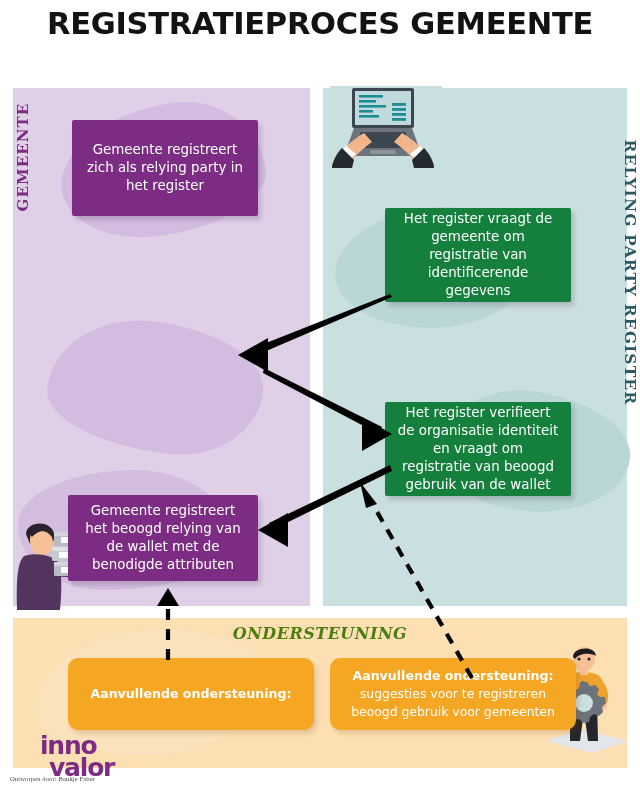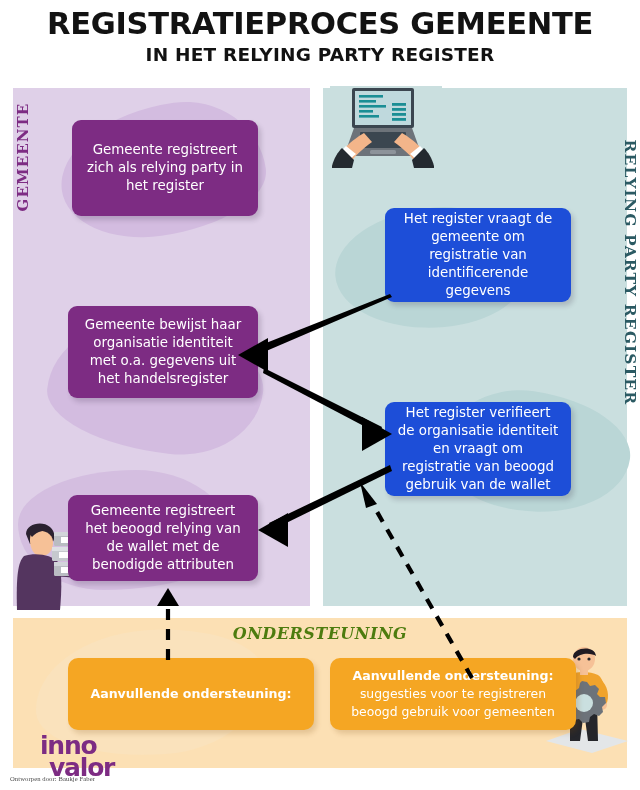--- a/index.html
+++ b/index.html
@@ -50,28 +50,28 @@
     left:-32px;top:148px;width:110px;text-align:center;
     transform:rotate(-90deg);color:#7d2c83;font-size:15px;
   }
   .label-rpr{
     left:520px;top:240px;width:220px;text-align:center;
     transform:rotate(90deg);color:#2b5a63;font-size:15.5px;
   }
 
   
   .box{
-    position:absolute;border-radius:9px;color:#ffffff;
+    position:absolute;border-radius:2px;color:#ffffff;
     font-size:13.4px;line-height:1.34;text-align:center;
     display:flex;align-items:center;justify-content:center;
     padding:8px 12px;box-sizing:border-box;
     box-shadow:3px 4px 5px rgba(40,20,50,.18);
   }
   .box-purple{background:#7d2c83;}
-  .box-teal{background:#1d4ed8;}
+  .box-teal{background:#15803d;}
 
   .b1{left:72px;top:120px;width:186px;height:96px;}
   .b2{left:68px;top:306px;width:190px;height:92px;}
   .b3{left:68px;top:495px;width:190px;height:86px;}
   .b4{left:385px;top:208px;width:186px;height:94px;}
   .b5{left:385px;top:402px;width:186px;height:94px;}
 
   
   .sbox{
     position:absolute;border-radius:10px;background:#f5a623;color:#ffffff;
@@ -109,21 +109,20 @@
     font-family:Liberation Serif, serif;letter-spacing:.1px;
   }
 </style>
 </head>
 <body>
 
 <div class="stage">
 
   <div class="title-wrap">
     <div class="title-main">REGISTRATIEPROCES GEMEENTE</div>
-    <div class="title-sub">IN HET RELYING PARTY REGISTER</div>
   </div>
 
   <div class="panel panel-gemeente"></div>
   <div class="panel panel-rpr"></div>
   <div class="panel panel-support"></div>
 
   <div class="blob blob-p1"></div>
   <div class="blob blob-p2"></div>
   <div class="blob blob-p3"></div>
   <div class="blob blob-t1"></div>
@@ -211,21 +210,20 @@
     <circle cx="39" cy="14" r="1.6" fill="#25262b"></circle>
     <circle cx="49" cy="14" r="1.6" fill="#25262b"></circle>
 
     <g transform="translate(42,58)">
       <path d="M0 -22 L5 -21 L8 -17 L13 -18 L17 -14 L15 -9 L18 -6 L23 -6 L24 0 L20 4 L21 9 L17 13 L12 11 L8 14 L7 19 L1 20 L-3 16 L-8 17 L-12 13 L-10 8 L-13 5 L-18 5 L-19 -1 L-15 -5 L-16 -10 L-12 -14 L-7 -12 L-3 -15 L-2 -20 Z" fill="#6d737a"></path>
       <circle cx="2" cy="0" r="9" fill="#cadfdf"></circle>
     </g>
   </svg>
 
   <div class="box box-purple b1">Gemeente registreert zich als relying party in het register</div>
-  <div class="box box-purple b2">Gemeente bewijst haar organisatie identiteit met o.a. gegevens uit het handelsregister</div>
   <div class="box box-purple b3">Gemeente registreert het beoogd relying van de wallet met de benodigde attributen</div>
   <div class="box box-teal b4">Het register vraagt de gemeente om registratie van identificerende gegevens</div>
   <div class="box box-teal b5">Het register verifieert de organisatie identiteit en vraagt om registratie van beoogd gebruik van de wallet</div>
 
   <div class="support-title">ONDERSTEUNING</div>
 
   <div class="sbox s1">
     <b>Aanvullende ondersteuning:</b>
   </div>
   <div class="sbox s2">

